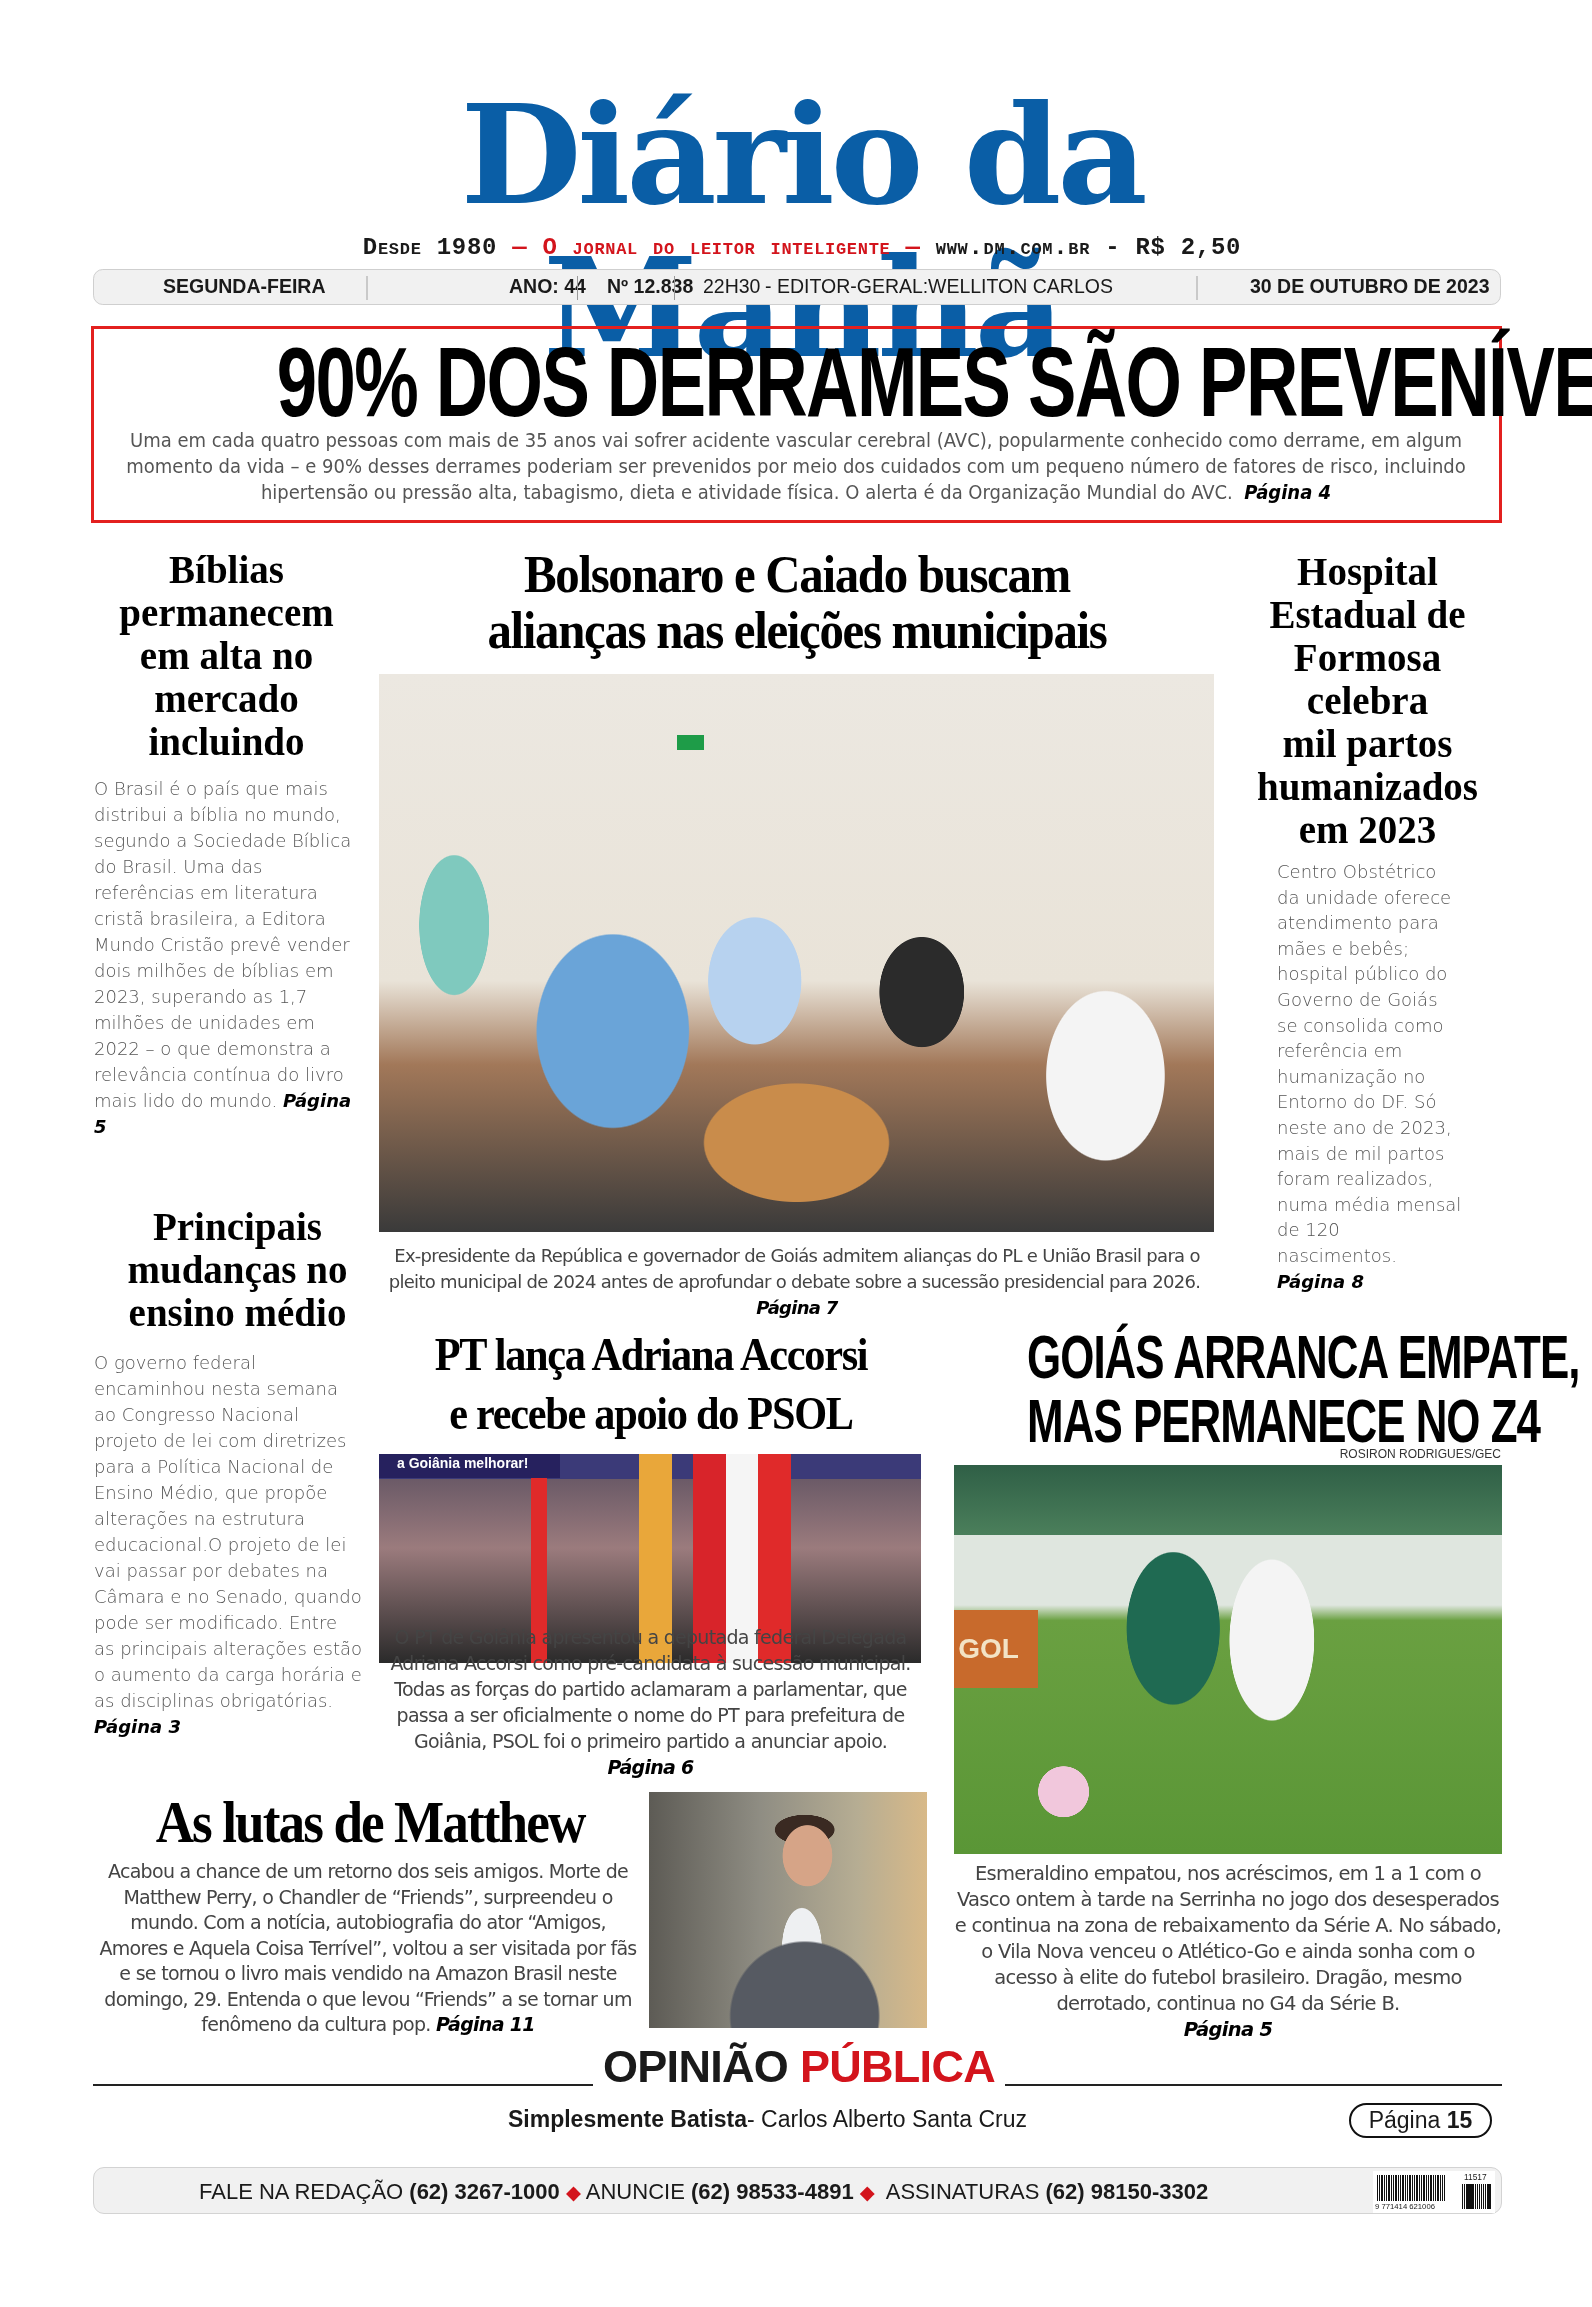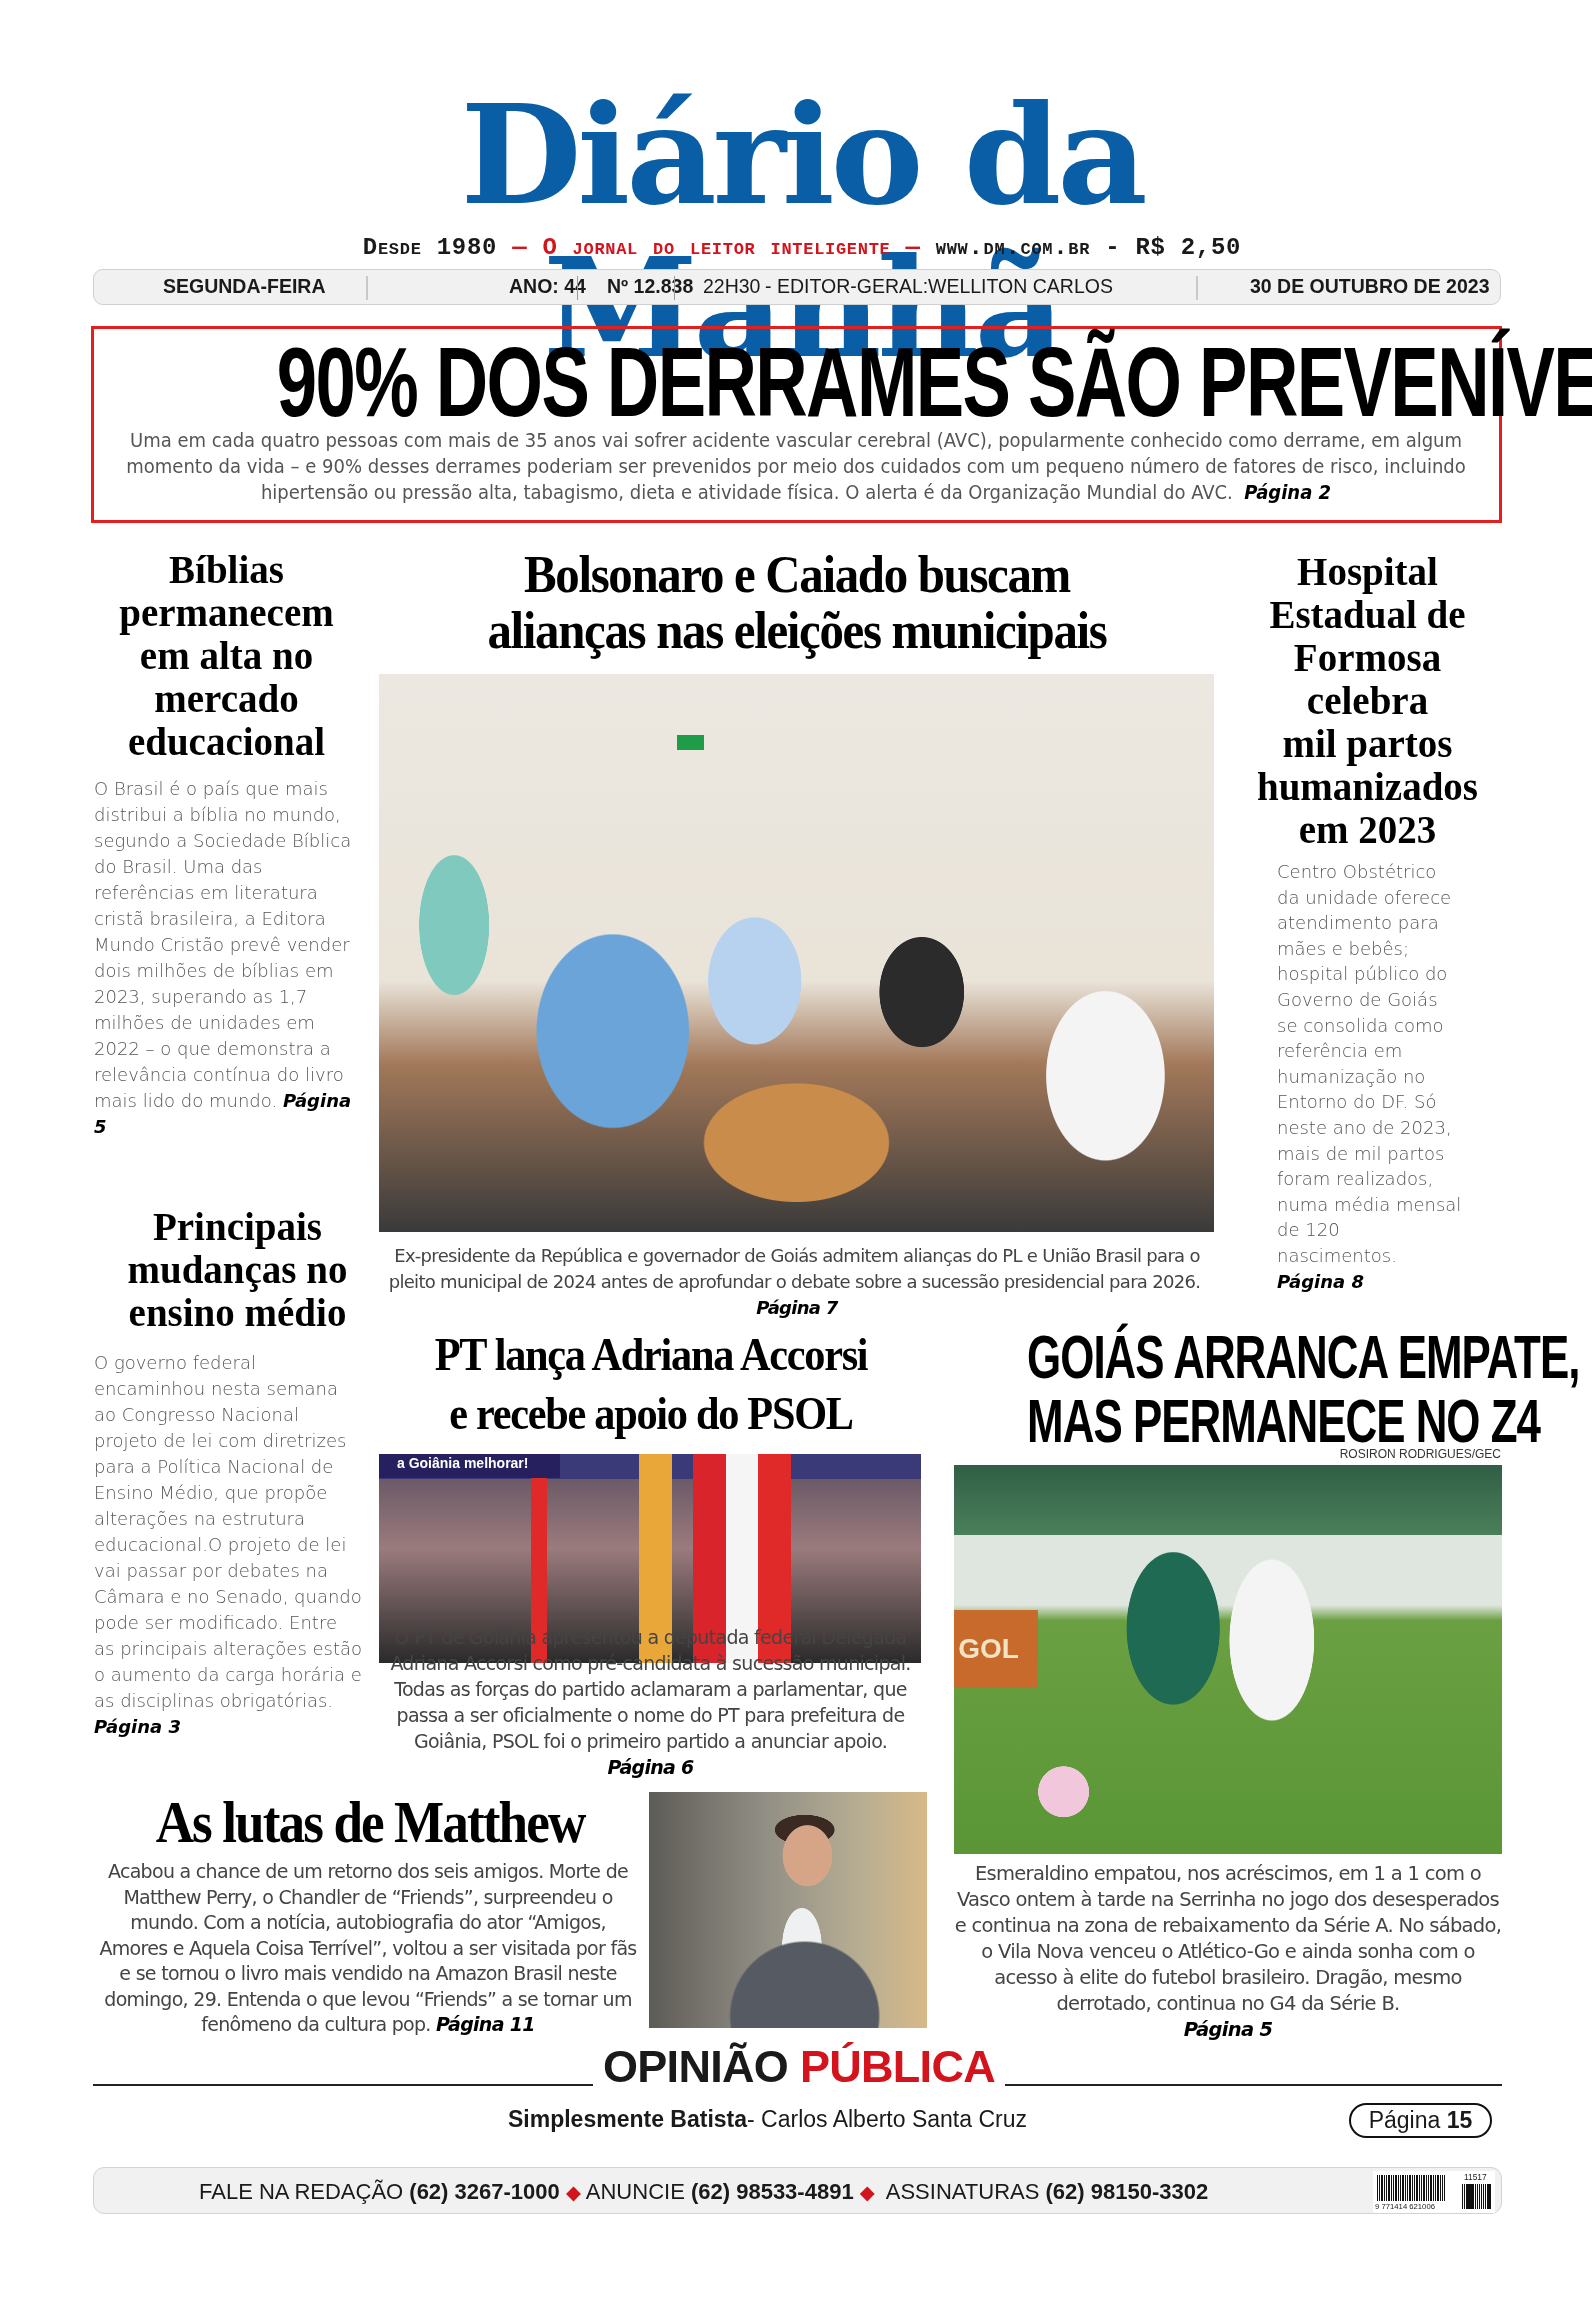--- a/index.html
+++ b/index.html
@@ -162,30 +162,30 @@
   <span class="seg thin" style="left:652px;">- EDITOR-GERAL:</span>
   <span class="seg thin" style="left:815px;">WELLITON CARLOS</span>
   <span class="sep" style="left:1102px;"></span>
   <span class="seg" style="left:1137px;">30 DE OUTUBRO DE 2023</span>
 </div>
 
 <div class="abs leadbox">
   <div class="abs lead-title">90% DOS DERRAMES SÃO PREVENÍVEIS</div>
   <div class="abs lead-body">
     <span>Uma em cada quatro pessoas com mais de 35 anos vai sofrer acidente vascular cerebral (AVC), popularmente conhecido como derrame, em algum momento da vida – e 90% desses derrames poderiam ser prevenidos por meio dos cuidados com um pequeno número de fatores de risco, incluindo hipertensão ou pressão alta, tabagismo, dieta e atividade física. O alerta é da Organização Mundial do AVC.</span>&nbsp;
-    <span class="page-ref">Página 2</span>
+    <span class="page-ref">Página 4</span>
   </div>
 </div>
 
 <div class="abs serif-h" style="left:94px;top:548px;width:265px;font-size:39px;line-height:43px;">
   <div>Bíblias</div>
   <div>permanecem</div>
   <div>em alta no</div>
   <div>mercado</div>
-  <div>educacional</div>
+  <div>incluindo</div>
 </div>
 <div class="abs side-body" style="left:94px;top:776px;width:269px;font-size:18px;line-height:26px;">
   <span>O Brasil é o país que mais distribui a bíblia no mundo, segundo a Sociedade Bíblica do Brasil. Uma das referências em literatura cristã brasileira, a Editora Mundo Cristão prevê vender dois milhões de bíblias em 2023, superando as 1,7 milhões de unidades em 2022 – o que demonstra a relevância contínua do livro mais lido do mundo.</span>
   <span class="page-ref">Página 5</span>
 </div>
 
 <div class="abs serif-h" style="left:105px;top:1205px;width:265px;font-size:39px;line-height:43px;">
   <div>Principais</div>
   <div>mudanças no</div>
   <div>ensino médio</div>

